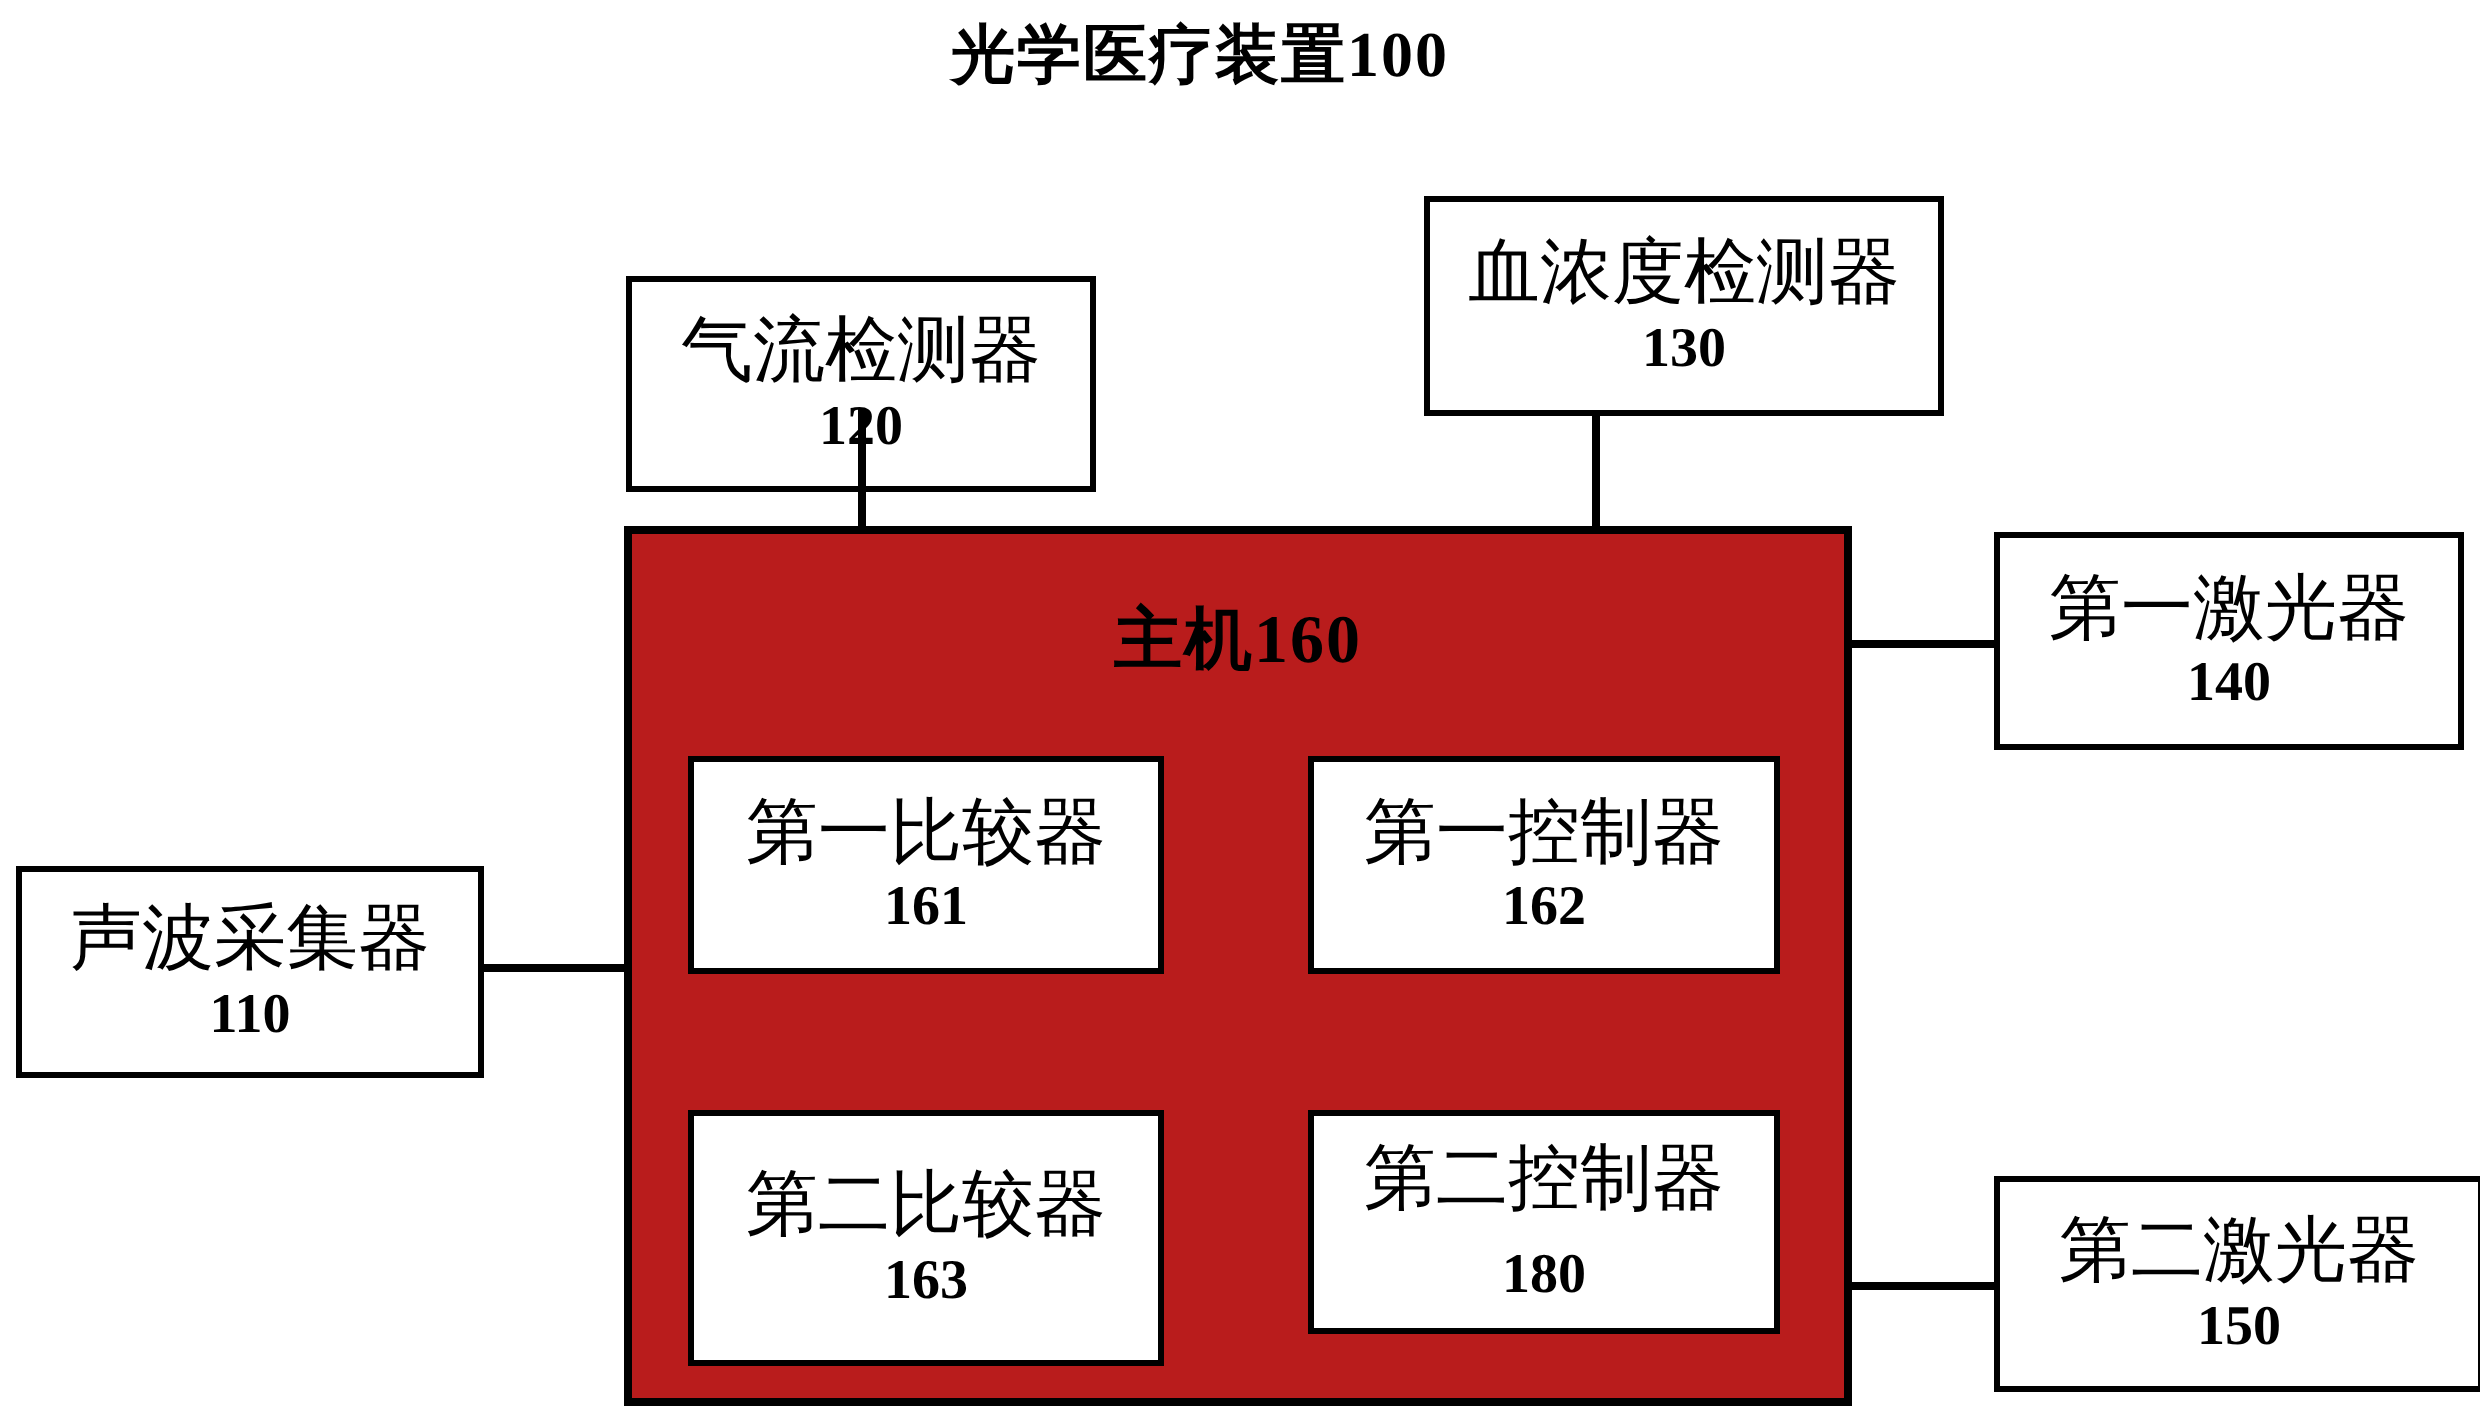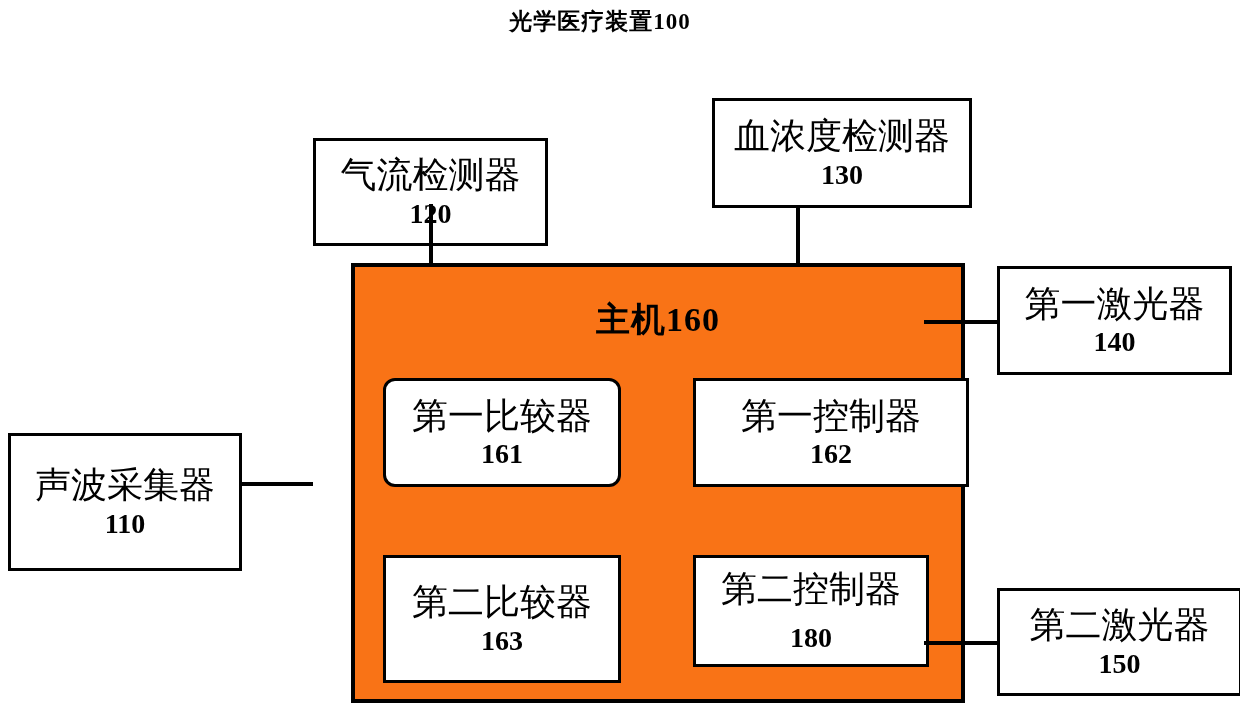--- a/index.html
+++ b/index.html
@@ -15,21 +15,21 @@
     background: #ffffff;
     overflow: hidden;
     color: #000000;
   }
   .diagram-title {
     position: absolute;
     left: 0;
     top: 6px;
     width: 1200px;
     text-align: center;
-    font-size: 23px;
+    font-size: 32px;
     font-weight: bold;
     letter-spacing: 1px;
   }
   .box {
     position: absolute;
     box-sizing: border-box;
     border: 3px solid #000000;
     background: #ffffff;
     display: flex;
     flex-direction: column;
@@ -44,48 +44,47 @@
   }
   .box-num {
     font-size: 28px;
     font-weight: bold;
     line-height: 1.0;
   }
   .main-box {
     position: absolute;
     box-sizing: border-box;
     border: 4px solid #000000;
-    background: #f97316;
-    margin-left: 39px;
+    background: #b91c1c;
   }
   .main-box-label {
     position: absolute;
     top: 30px;
     left: 0;
     width: 100%;
     text-align: center;
     font-size: 34px;
     font-weight: bold;
     letter-spacing: 1px;
   }
   .connector {
     position: absolute;
     background: #000000;
   }
   
   .b120 { left: 313px; top: 98px;  width: 235px; height: 108px; margin-top: 40px; }
   .b130 { left: 668px; top: 98px;  width: 260px; height: 110px; margin-left: 44px; }
-  .b110 { left: 8px;   top: 433px; width: 234px; height: 138px; }
+  .b110 { left: 8px;   top: 433px; width: 234px; height: 106px; }
   .b140 { left: 997px; top: 266px; width: 235px; height: 109px; }
   .b150 { left: 997px; top: 588px; width: 245px; height: 108px; }
   
   .b160 { left: 312px; top: 263px; width: 614px; height: 440px; }
   
-  .b161 { left: 28px;  top: 111px; width: 238px; height: 109px; border-radius: 12px; }
-  .b162 { left: 338px; top: 111px; width: 276px; height: 109px; }
+  .b161 { left: 28px;  top: 111px; width: 238px; height: 109px; }
+  .b162 { left: 338px; top: 111px; width: 236px; height: 109px; }
   .b163 { left: 28px;  top: 288px; width: 238px; height: 128px; }
   .b164 { left: 338px; top: 288px; width: 236px; height: 112px; gap: 15px; }
   
   .c120 { left: 429px; top: 204px; width: 4px;  height: 60px; }
   .c130 { left: 796px; top: 205px; width: 4px;  height: 59px; }
   .c110 { left: 240px; top: 482px; width: 73px; height: 4px; }
   .c140 { left: 924px; top: 320px; width: 74px; height: 4px; }
   .c150 { left: 924px; top: 641px; width: 74px; height: 4px; }
 </style>
 </head>

